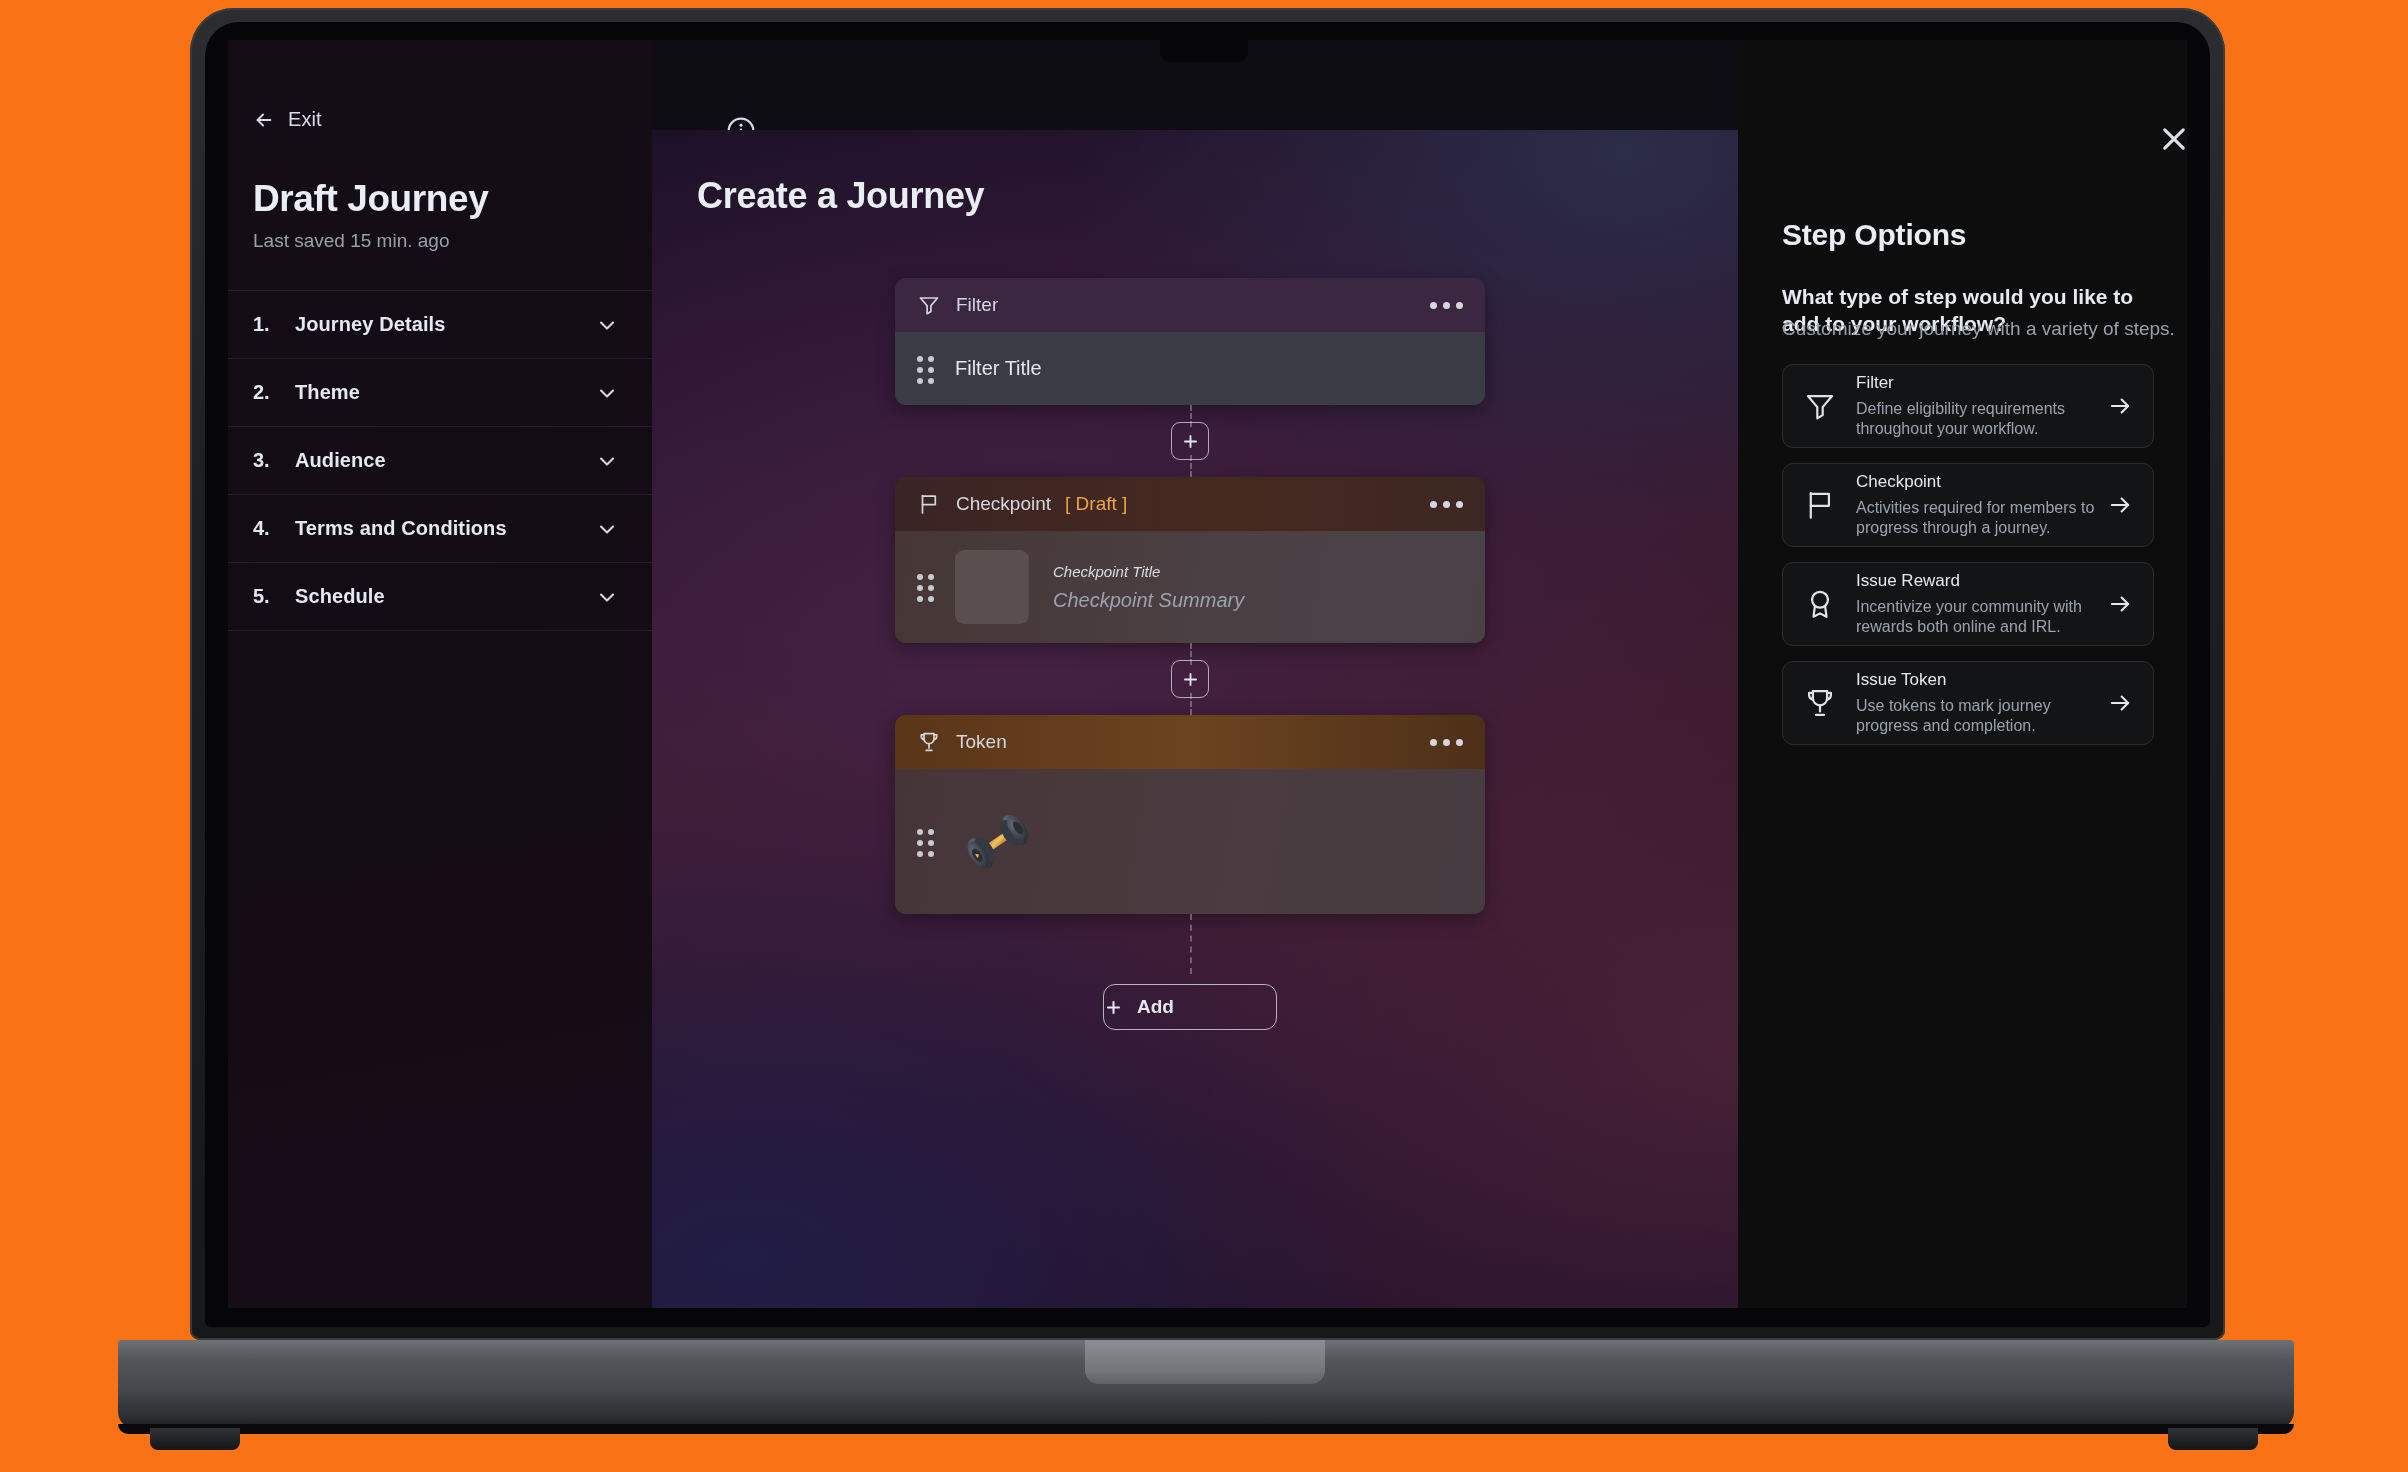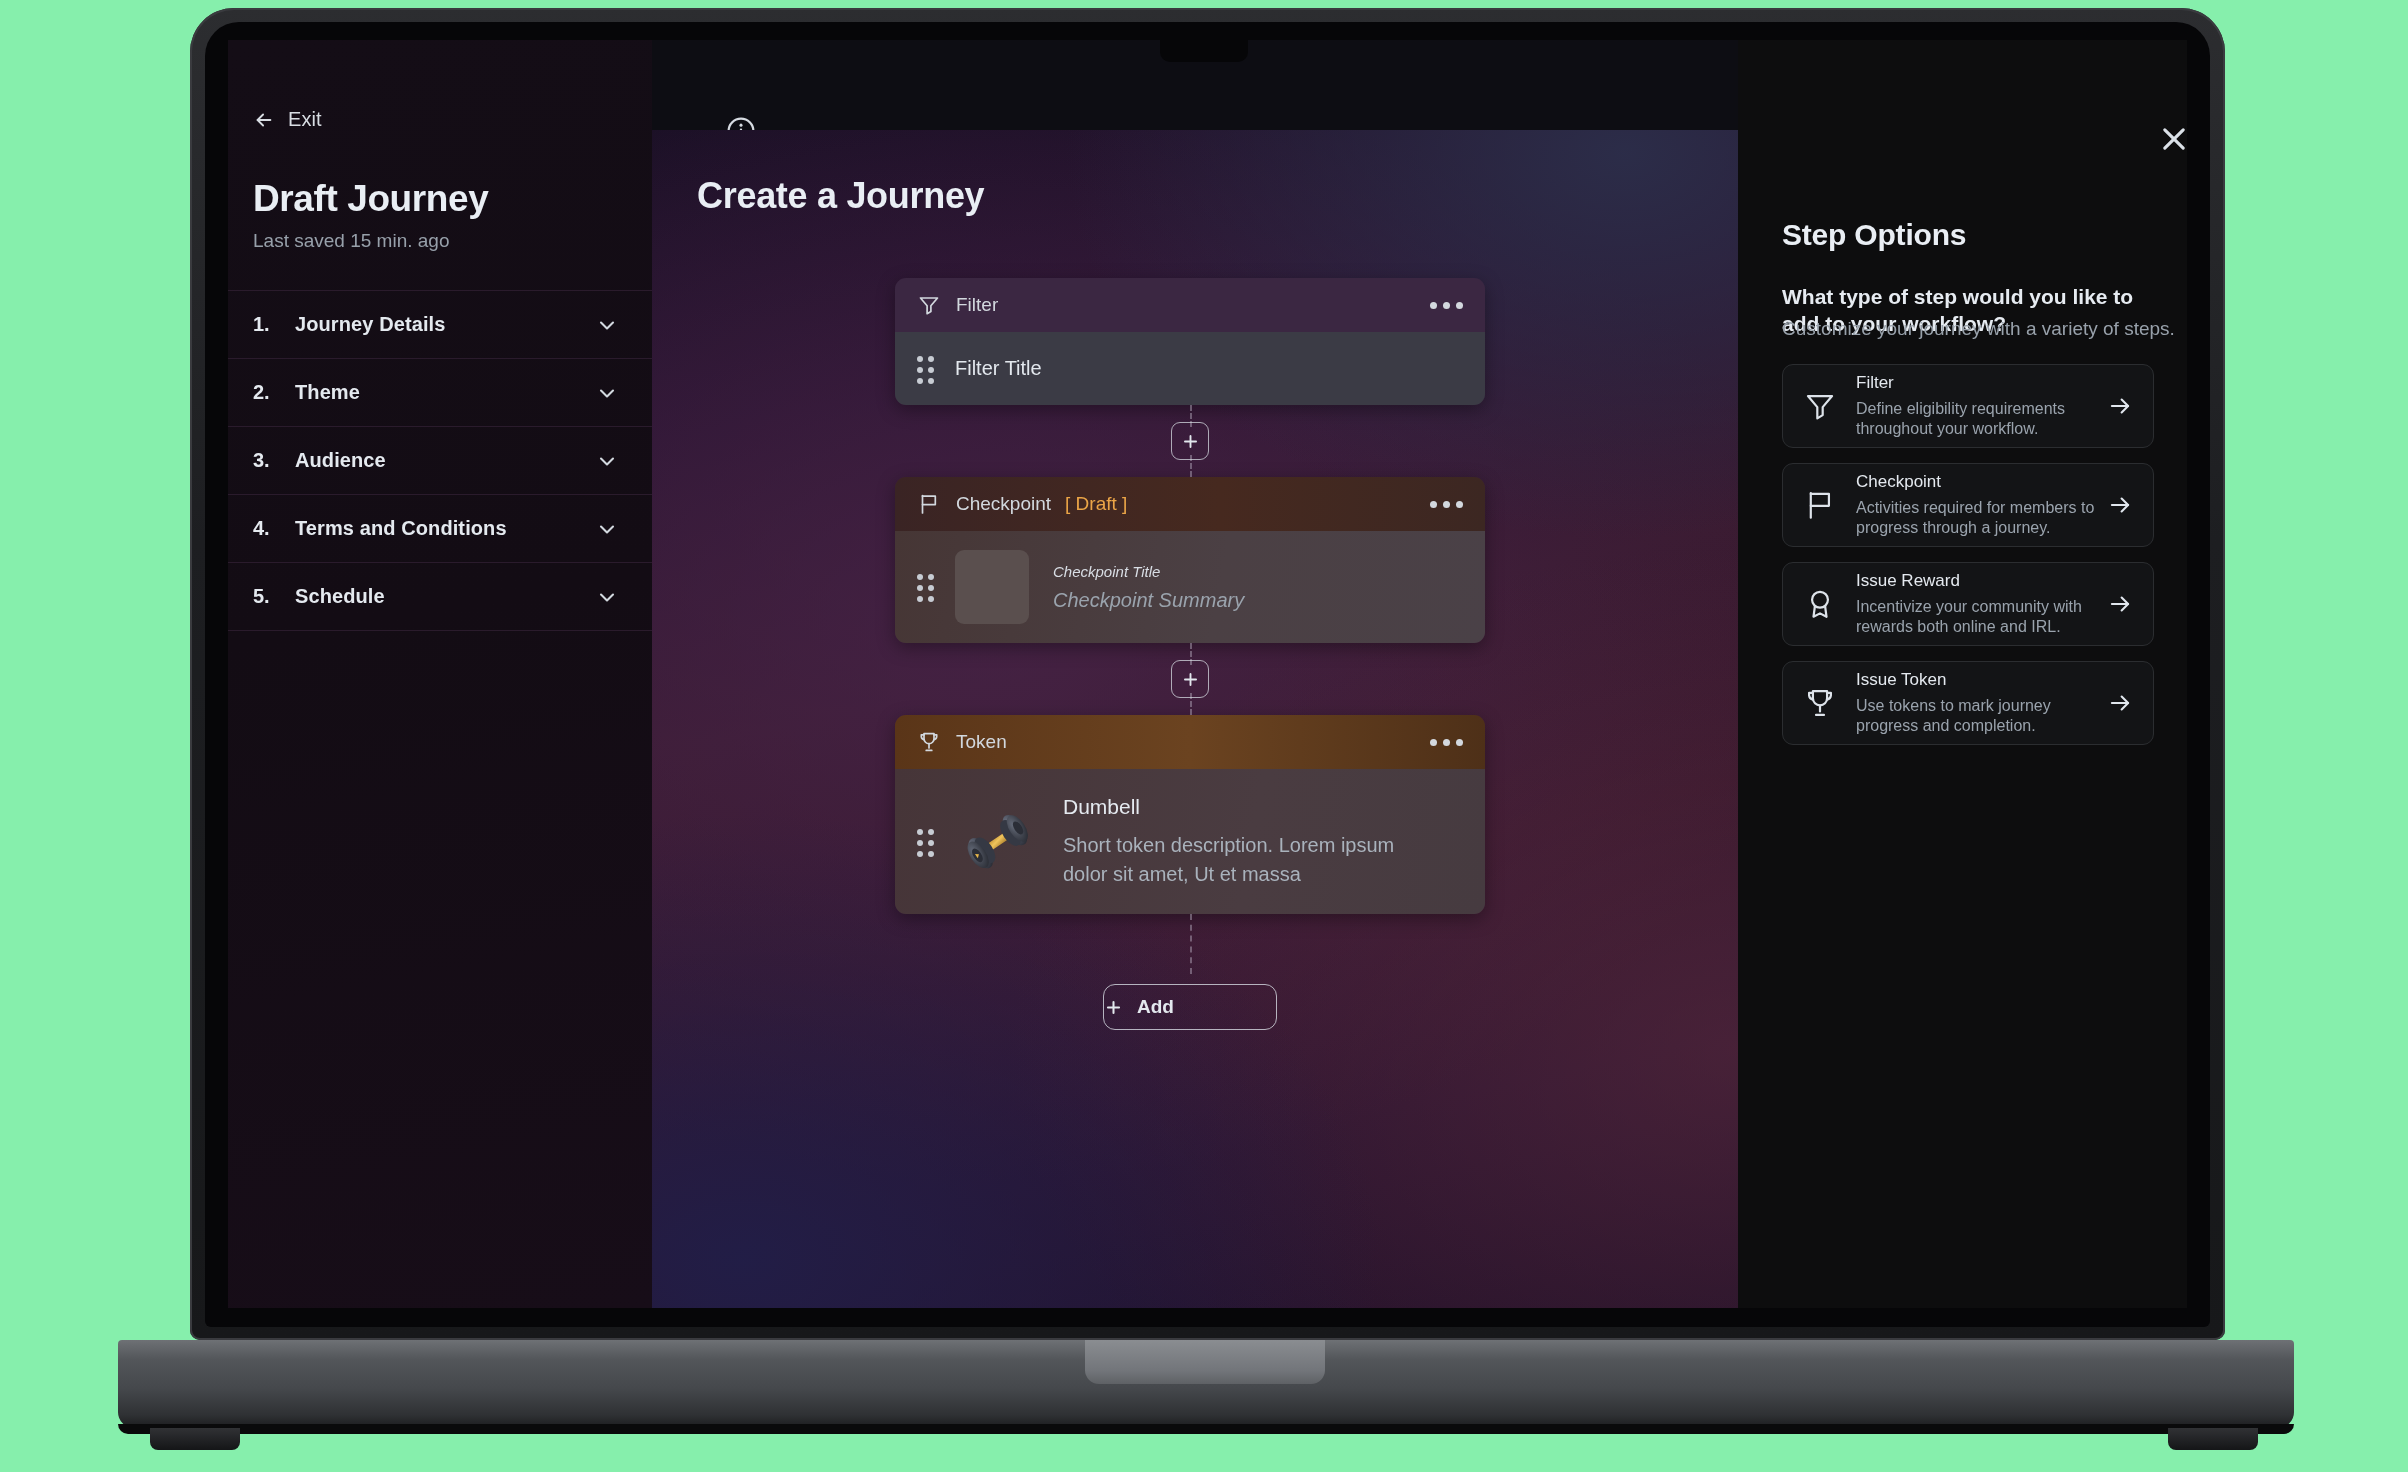--- a/index.html
+++ b/index.html
@@ -1,19 +1,19 @@
 <!DOCTYPE html>
 <html><head>
 <meta charset="utf-8">
 <style>
   html,body{margin:0;padding:0;background:#000;}
   body{width:2408px;height:1472px;overflow:hidden;font-family:"Liberation Sans",sans-serif;}
 
   
-  #device{position:absolute;left:0;top:0;width:2408px;height:1472px;background:#86efac;}
+  #device{position:absolute;left:0;top:0;width:2408px;height:1472px;background:#f97316;}
   .lid{position:absolute;left:190px;top:8px;width:2035px;height:1332px;
        background:linear-gradient(180deg,#2c2d30 0%,#1d1e21 40%,#17181a 100%);
        border-radius:44px 44px 10px 10px;
        box-shadow:0 0 0 2px #3a3b3f inset;}
   .lid-inner{position:absolute;left:205px;top:22px;width:2005px;height:1305px;
        background:#060608;border-radius:34px 34px 6px 6px;}
   .screen{position:absolute;left:228px;top:40px;width:1959px;height:1268px;
        background:#0b0b0f;overflow:hidden;}
   .notch{position:absolute;left:1160px;top:40px;width:88px;height:22px;background:#060608;border-radius:0 0 10px 10px;z-index:40;}
 
@@ -355,24 +355,20 @@
                     <ellipse cx="22.5" cy="49.5" rx="9" ry="17.5" fill="url(#ghub)"></ellipse>
                     <ellipse cx="21.5" cy="49.5" rx="4.6" ry="9" fill="#2b2e37"></ellipse>
                     <path d="M20 46.5l3.6 3-3.6 3z" fill="#e8b84a"></path>
                     <ellipse cx="74" cy="49.5" rx="10.5" ry="20" fill="url(#gplate)"></ellipse>
                     <ellipse cx="68" cy="49.5" rx="9" ry="17" fill="#353944"></ellipse>
                     <ellipse cx="77.5" cy="49.5" rx="9" ry="17.5" fill="url(#ghub)"></ellipse>
                     <ellipse cx="78.5" cy="49.5" rx="4.4" ry="8.6" fill="#2b2e37"></ellipse>
                   </g>
                 </svg>
               </span>
-              <span>
-                <div class="tk-title">Dumbell</div>
-                <div class="tk-desc">Short token description. Lorem ipsum dolor sit amet, Ut et massa</div>
-              </span>
             </div>
           </div>
 
           <div class="conn-tail"></div>
 
           <div class="add-wrap">
             <div class="add-btn">
               <svg viewBox="0 0 24 24" fill="none" stroke="#e3e8ee" stroke-width="2.6" stroke-linecap="round">
                 <line x1="12" y1="5" x2="12" y2="19"></line>
                   <line x1="5" y1="12" x2="19" y2="12"></line>

